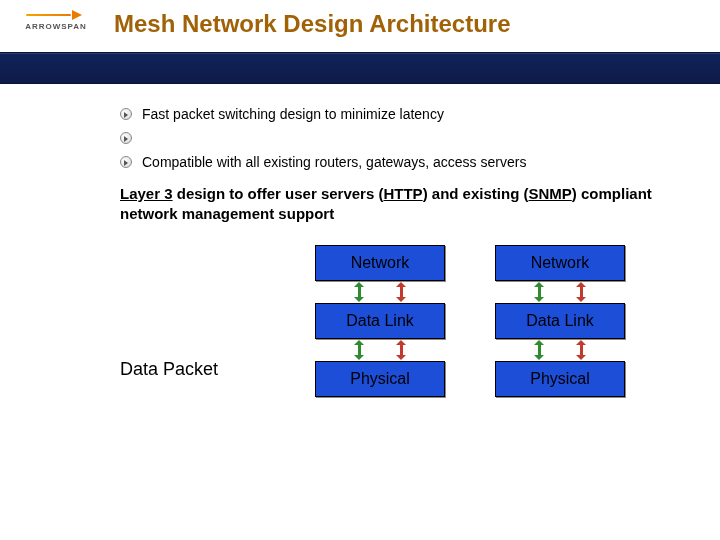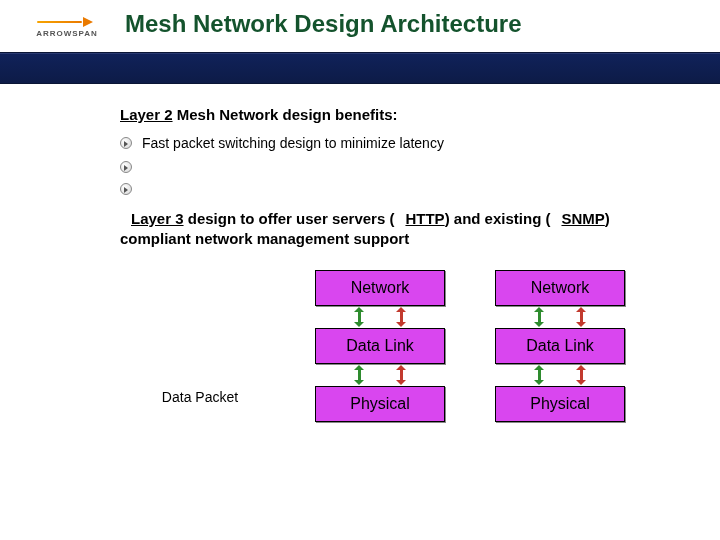--- a/index.html
+++ b/index.html
@@ -7,23 +7,22 @@
     width: 720px;
     height: 540px;
     background: #fff;
     font-family: Tahoma, Arial, sans-serif;
     color: #000;
     position: relative;
     overflow: hidden;
   }
   .header {
     display: flex;
-    align-items: flex-end;
+    align-items: flex-start;
     padding: 10px 0 0 0;
-    margin-left: 11px;
   }
   .logo {
     width: 100px;
     display: flex;
     flex-direction: column;
     align-items: center;
     justify-content: center;
     padding-left: 12px;
   }
   .logo-arrow {
@@ -50,21 +49,21 @@
     font-size: 8px;
     letter-spacing: 1px;
     color: #555;
     font-weight: bold;
     margin-top: 2px;
   }
   .title {
     font-size: 24px;
     font-weight: bold;
     font-family: Verdana, Arial, sans-serif;
-    color: #14532d;
+    color: #a16207;
     padding-left: 14px;
   }
   .bar {
     margin-top: 14px;
     height: 32px;
     background: linear-gradient(to bottom, #10225a 0%, #0d1b47 100%);
     border-top: 1px solid #0a1535;
     border-bottom: 1px solid #0a1535;
     box-shadow: inset 0 1px 0 #2a3a72;
   }
@@ -104,44 +103,43 @@
     border-left: 4px solid #555;
     border-top: 3px solid transparent;
     border-bottom: 3px solid transparent;
   }
   .para {
     font-weight: bold;
     font-size: 15px;
     line-height: 1.35;
     margin-bottom: 20px;
   }
-  .para .ul { text-decoration: underline; margin-left: 11px; }
+  .para .ul { text-decoration: underline; }
   .diagram {
     display: flex;
     align-items: flex-end;
   }
   .side-labels {
     width: 170px;
-    font-size: 14px;
-    text-align: center;
+    font-size: 18px;
     padding-right: 10px;
     padding-bottom: 14px;
     line-height: 1.4;
   }
   .stack-col {
     display: flex;
     flex-direction: column;
     align-items: center;
     width: 180px;
   }
   .stack-box {
     width: 130px;
     height: 36px;
     border: 1.5px solid #000;
-    background: #d946ef;
+    background: #1d4ed8;
     display: flex;
     align-items: center;
     justify-content: center;
     font-size: 16px;
     box-shadow: 1px 1px 0 #888;
   }
   .connector {
     height: 22px;
     width: 130px;
     position: relative;
@@ -193,34 +191,32 @@
     </div>
     <div class="logo-text">ARROWSPAN</div>
   </div>
   <div class="title">Mesh Network Design Architecture</div>
 </div>
 
 <div class="bar"></div>
 
 <div class="content">
 
-  <div class="subhead">
-    <span class="ul">Layer 2</span><span> Mesh Network design benefits:</span>
-  </div>
 
   <ul class="bullets">
     <li>
       <span class="bullet-icon"></span>
       <span>Fast packet switching design to minimize latency</span>
     </li>
     <li>
       <span class="bullet-icon"></span>
     </li>
     <li>
       <span class="bullet-icon"></span>
+      <span>Compatible with all existing routers, gateways, access servers</span>
     </li>
   </ul>
 
   <div class="para">
     <span class="ul">Layer 3</span><span> design to offer user servers (</span><span class="ul">HTTP</span><span>) and existing (</span><span class="ul">SNMP</span><span>) compliant network management support</span>
   </div>
 
   <div class="diagram">
     <div class="side-labels">
       <div>Data Packet</div>

